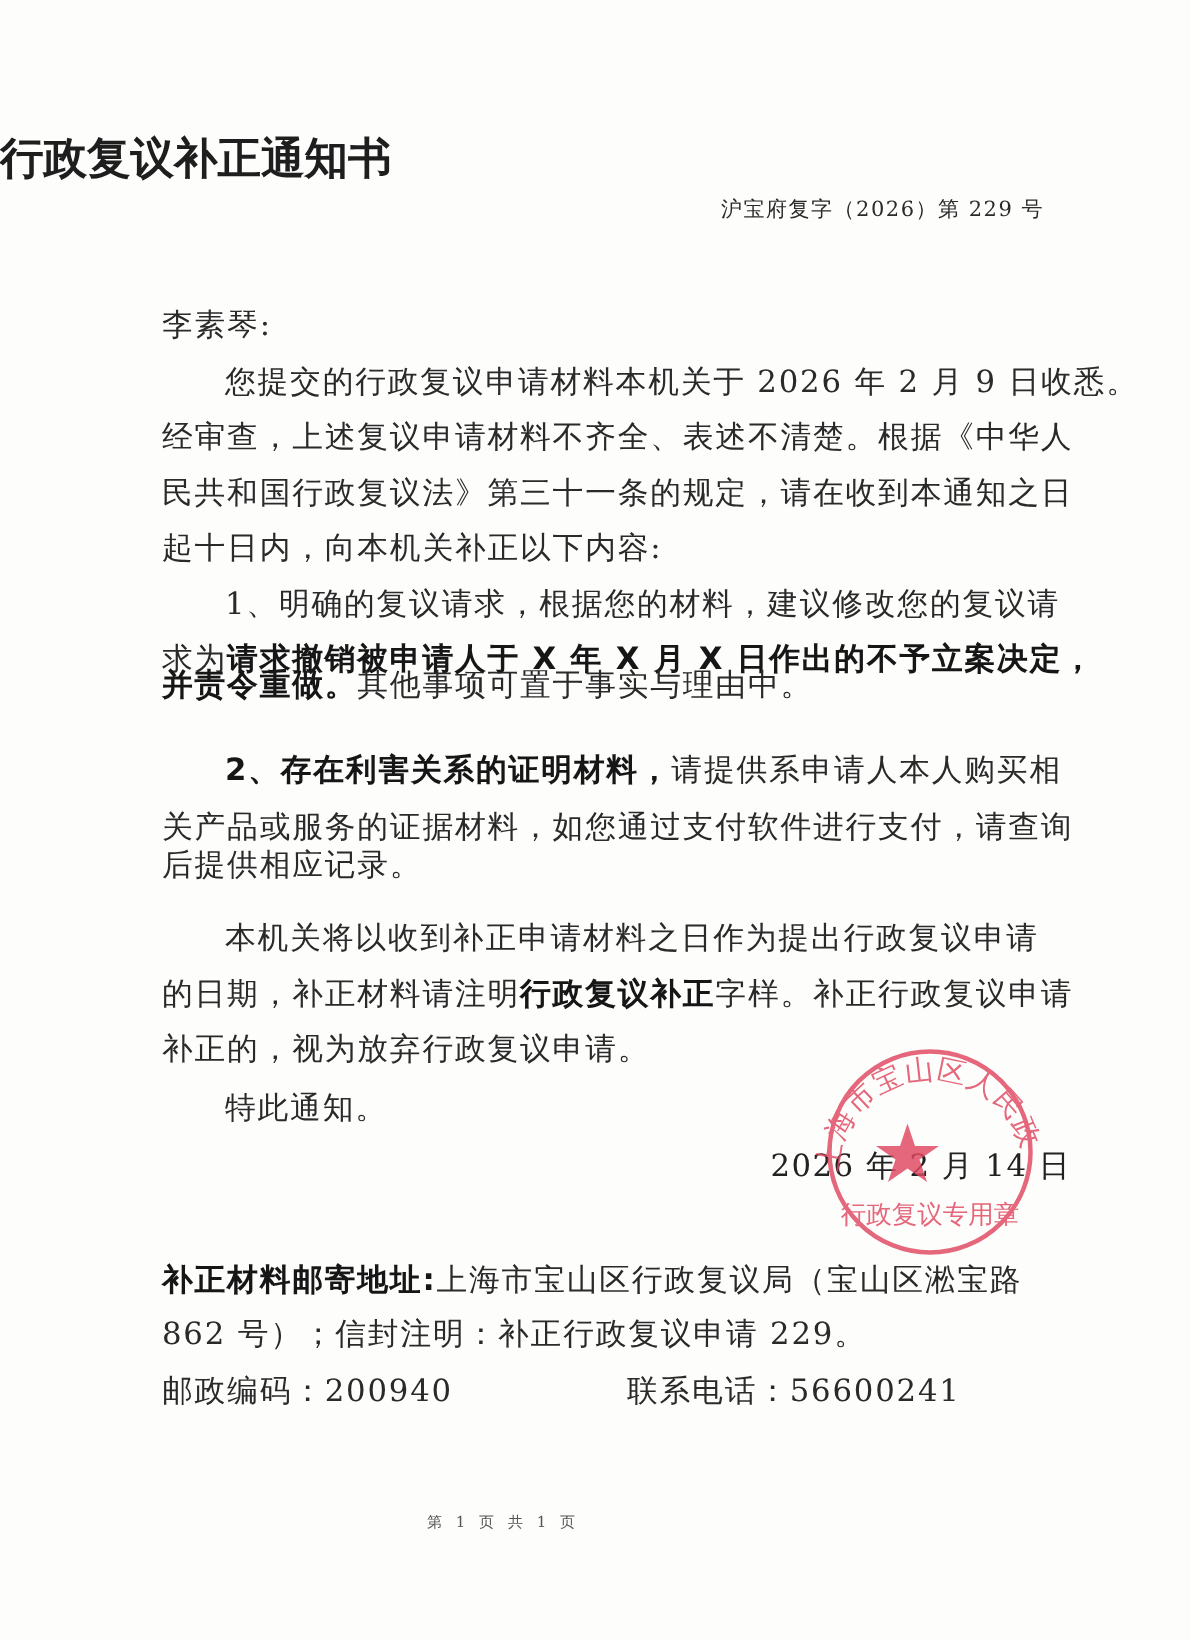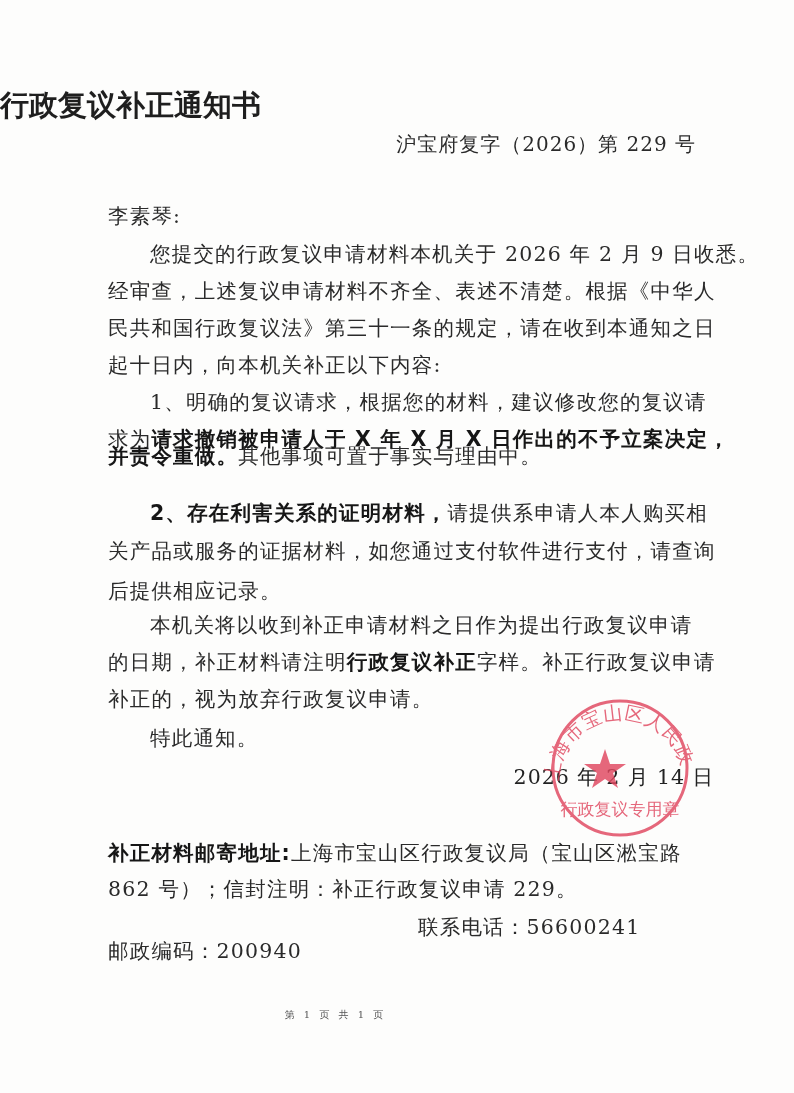--- a/index.html
+++ b/index.html
@@ -10,42 +10,42 @@
     color: #262626;
   }
   .page { position: absolute; left: 0; top: 0; width: 794px; height: 1093px; }
   .title {
     position: absolute; left: 0; width: 794px; top: 86px; 
     font-size: 29px; font-weight: bold; letter-spacing: 0px; color: #1e1e1e;
     font-family: "DejaVu Sans", "Liberation Sans", sans-serif;
   }
   .docno {
     position: absolute; right: 98px; top: 131px;
-    font-size: 20px; color: #2a2a2a; letter-spacing: 1px;
+    font-size: 14px; color: #2a2a2a; letter-spacing: 1px;
   }
   .line {
     position: absolute; left: 108px; width: 610px;
     font-size: 20.5px; line-height: 24px; white-space: nowrap;
     letter-spacing: 1.2px; color: #2a2a2a;
   }
   .indent { left: 150px; width: 568px; }
   .b { font-weight: bold; color: #161616; font-family: "DejaVu Sans", "Liberation Sans", sans-serif; }
   .date {
     position: absolute; right: 80px; top: 763px;
     font-size: 20.5px; letter-spacing: 1px; color: #222; z-index: 2;
   }
   .footer {
     position: absolute; left: 0; width: 671px; top: 1008px; text-align: center;
     font-size: 10px; color: #555; letter-spacing: 3px;
   }
   .stamp {
     position: absolute; left: 537px; top: 697px; width: 166px; height: 142px;
     z-index: 3; pointer-events: none; opacity: 0.82;
   }
-  .postcode { position: absolute; left: 108px; top: 913px; font-size: 20.5px; letter-spacing: 1.2px; color: #2a2a2a; margin-top: 24px; }
+  .postcode { position: absolute; left: 108px; top: 913px; font-size: 20.5px; letter-spacing: 1.2px; color: #2a2a2a; }
   .phone { position: absolute; left: 418px; top: 913px; font-size: 20.5px; letter-spacing: 1.2px; color: #2a2a2a; }
 </style>
 </head>
 <body>
 
 <div class="page">
 
   <div class="title">行政复议补正通知书</div>
   <div class="docno">沪宝府复字（2026）第 229 号</div>
 
@@ -61,21 +61,21 @@
     <span>求为</span><span class="b">请求撤销被申请人于 X 年 X 月 X 日作出的不予立案决定，</span>
   </div>
   <div class="line" style="top:444px">
     <span class="b">并责令重做。</span><span>其他事项可置于事实与理由中。</span>
   </div>
 
   <div class="line indent" style="top:501px">
     <span class="b">2、存在利害关系的证明材料，</span><span>请提供系申请人本人购买相</span>
   </div>
   <div class="line" style="top:539px">关产品或服务的证据材料，如您通过支付软件进行支付，请查询</div>
-  <div class="line" style="top:579px">后提供相应记录。</div>
+  <div class="line" style="top:564px">后提供相应记录。</div>
 
   <div class="line indent" style="top:613px">本机关将以收到补正申请材料之日作为提出行政复议申请</div>
   <div class="line" style="top:650px">
     <span>的日期，补正材料请注明</span><span class="b">行政复议补正</span><span>字样。补正行政复议申请</span>
   </div>
   <div class="line" style="top:687px">补正的，视为放弃行政复议申请。</div>
 
   <div class="line indent" style="top:726px">特此通知。</div>
 
   <div class="date">2026 年 2 月 14 日</div>

